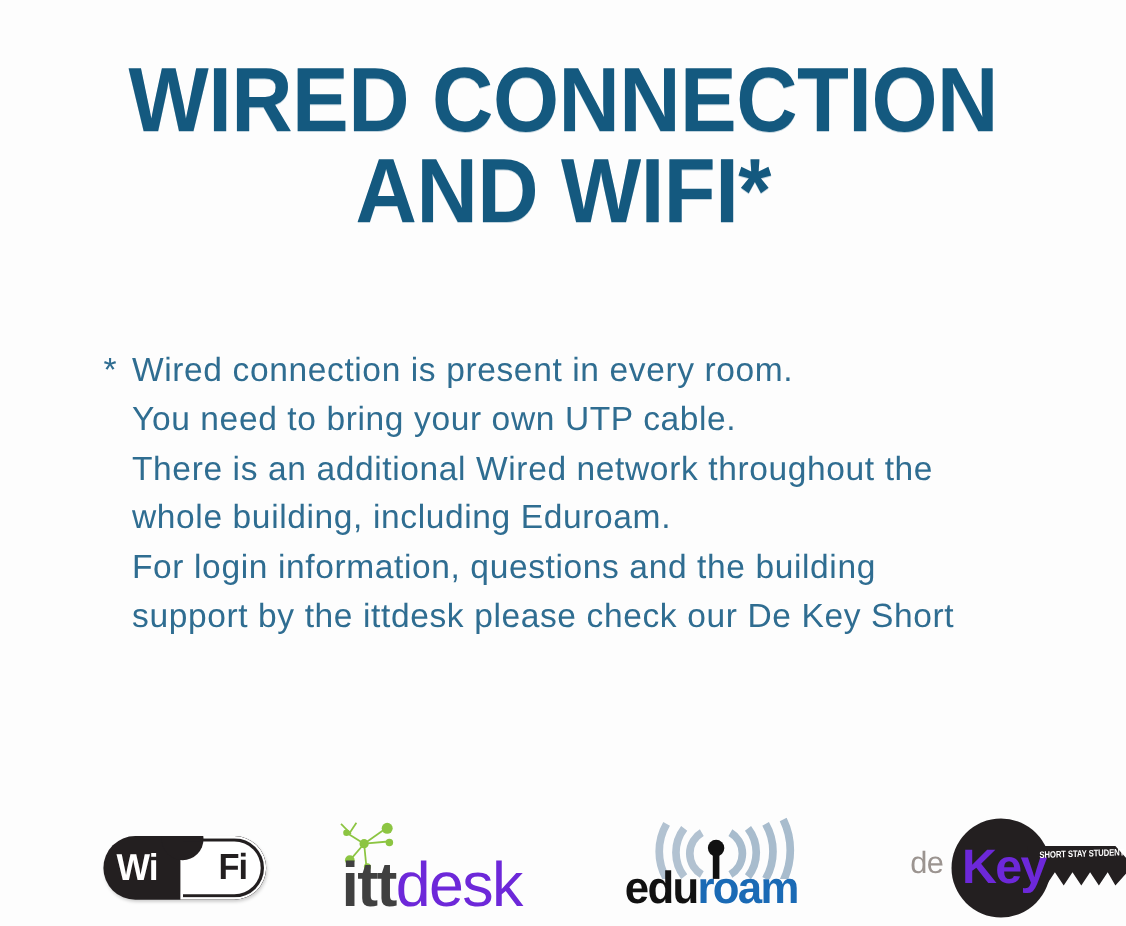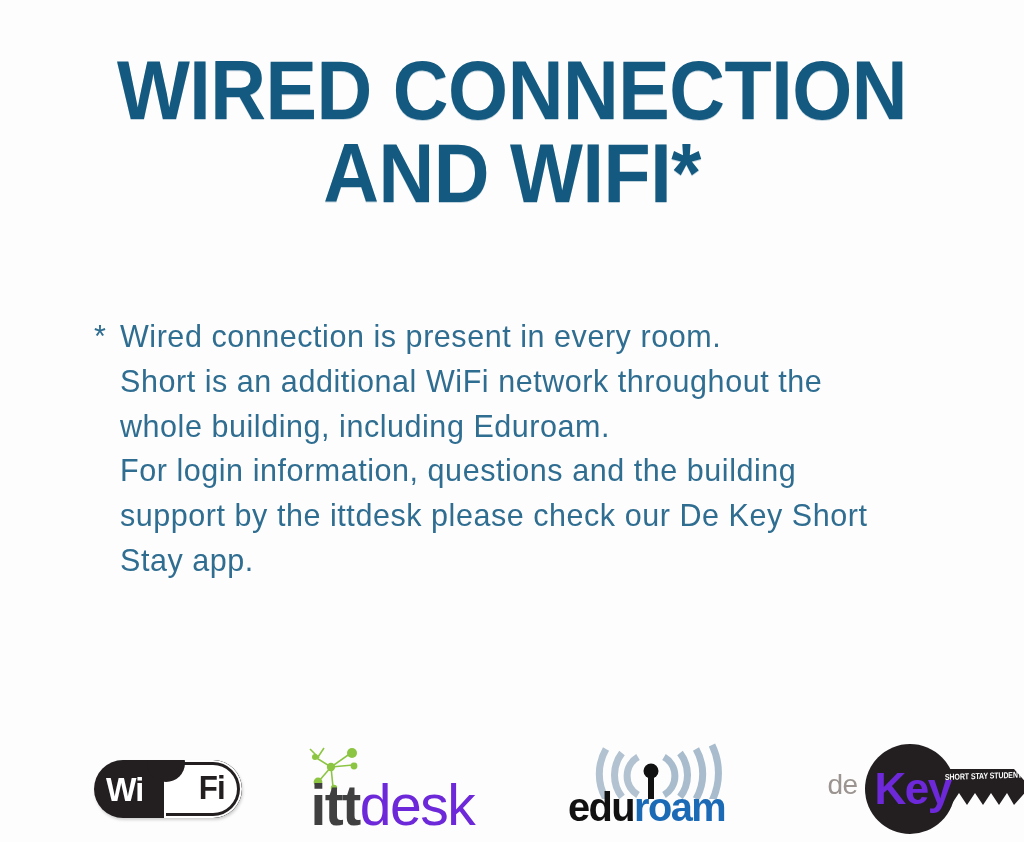--- a/index.html
+++ b/index.html
@@ -283,33 +283,33 @@
     <div class="title-line l1">WIRED CONNECTION</div>
     <div class="title-line l2">AND WIFI*</div>
   </div>
 
   <div class="body-block">
     <div class="body-line">
       <span class="lead-star">*</span>
       <span>Wired connection is present in every room.</span>
     </div>
     <div class="body-line">
-      <span>Short is an additional WiFi network throughout the</span>
+      <span>You need to bring your own UTP cable.</span>
+    </div>
+    <div class="body-line">
+      <span>There is an additional Wired network throughout the</span>
     </div>
     <div class="body-line">
       <span>whole building, including Eduroam.</span>
     </div>
     <div class="body-line">
       <span>For login information, questions and the building</span>
     </div>
     <div class="body-line">
       <span>support by the ittdesk please check our De Key Short</span>
-    </div>
-    <div class="body-line">
-      <span>Stay app.</span>
     </div>
   </div>
 
   <div class="logo-row">
 
     <div class="logo-cell wifi-cell">
       <div class="wifi-logo">
         <span class="wifi-wi">Wi</span>
         <span class="wifi-blob"></span>
         <span class="wifi-fi">Fi</span>

